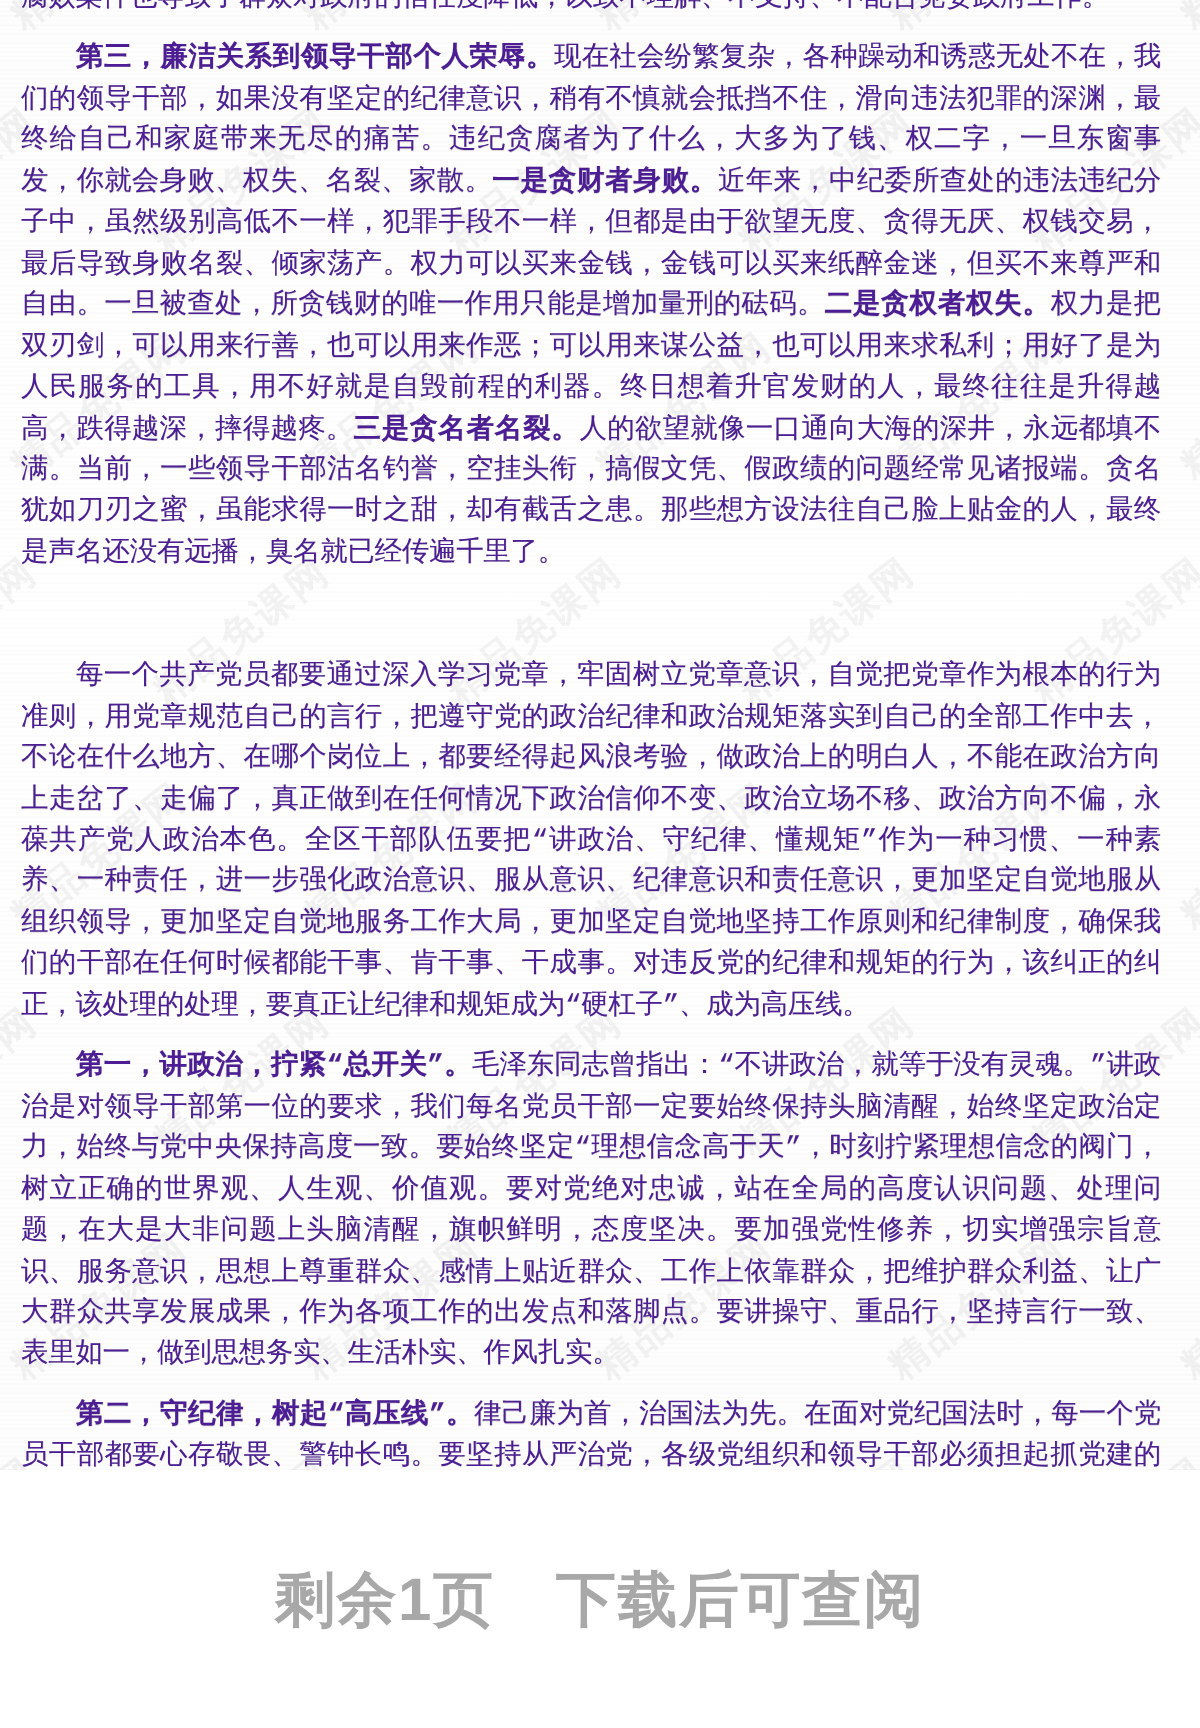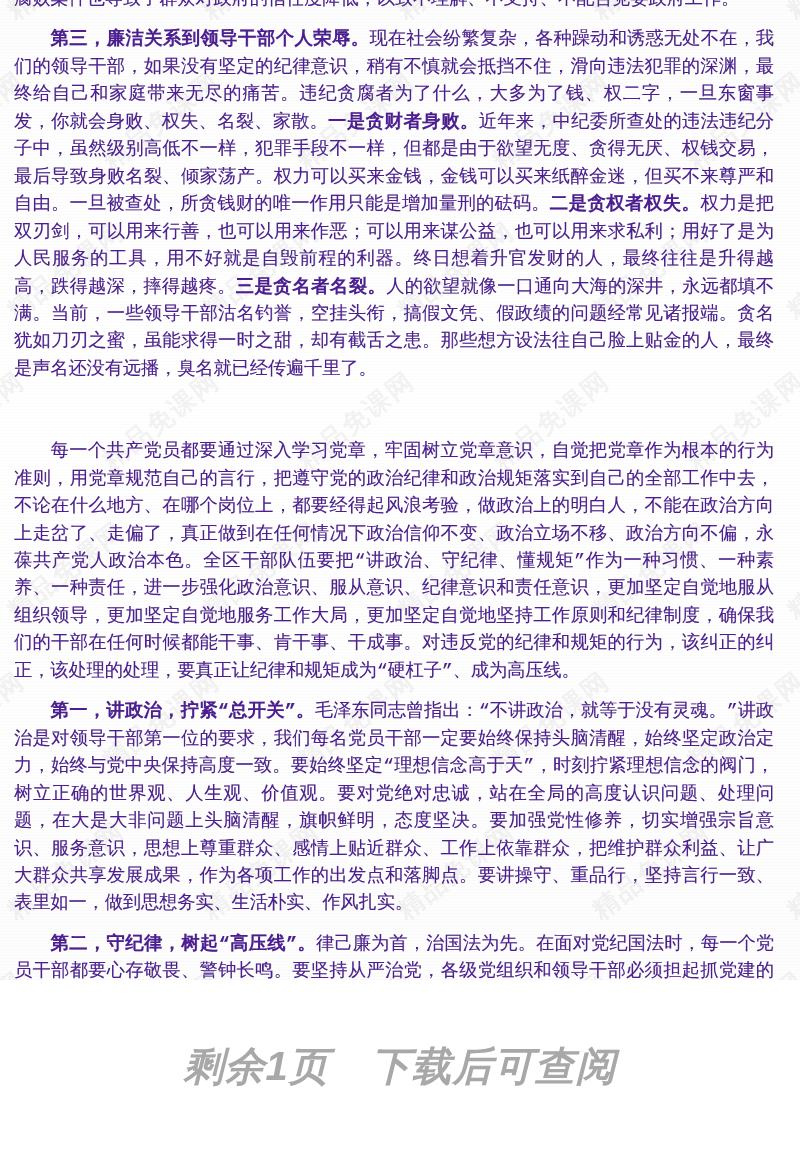--- a/index.html
+++ b/index.html
@@ -139,21 +139,20 @@
     position: absolute;
     left: 0;
     top: 980px;
     width: 800px;
     height: 172px;
     background: #ffffff;
     display: flex;
     align-items: center;
     justify-content: center;
     z-index: 3;
-    font-style: italic;
   }
   #footer-text {
     font-family: "Liberation Sans", "DejaVu Sans", sans-serif;
     font-size: 40px;
     font-weight: 700;
     color: #a8a8a8;
     letter-spacing: 1px;
     white-space: pre;
     user-select: none;
   }

